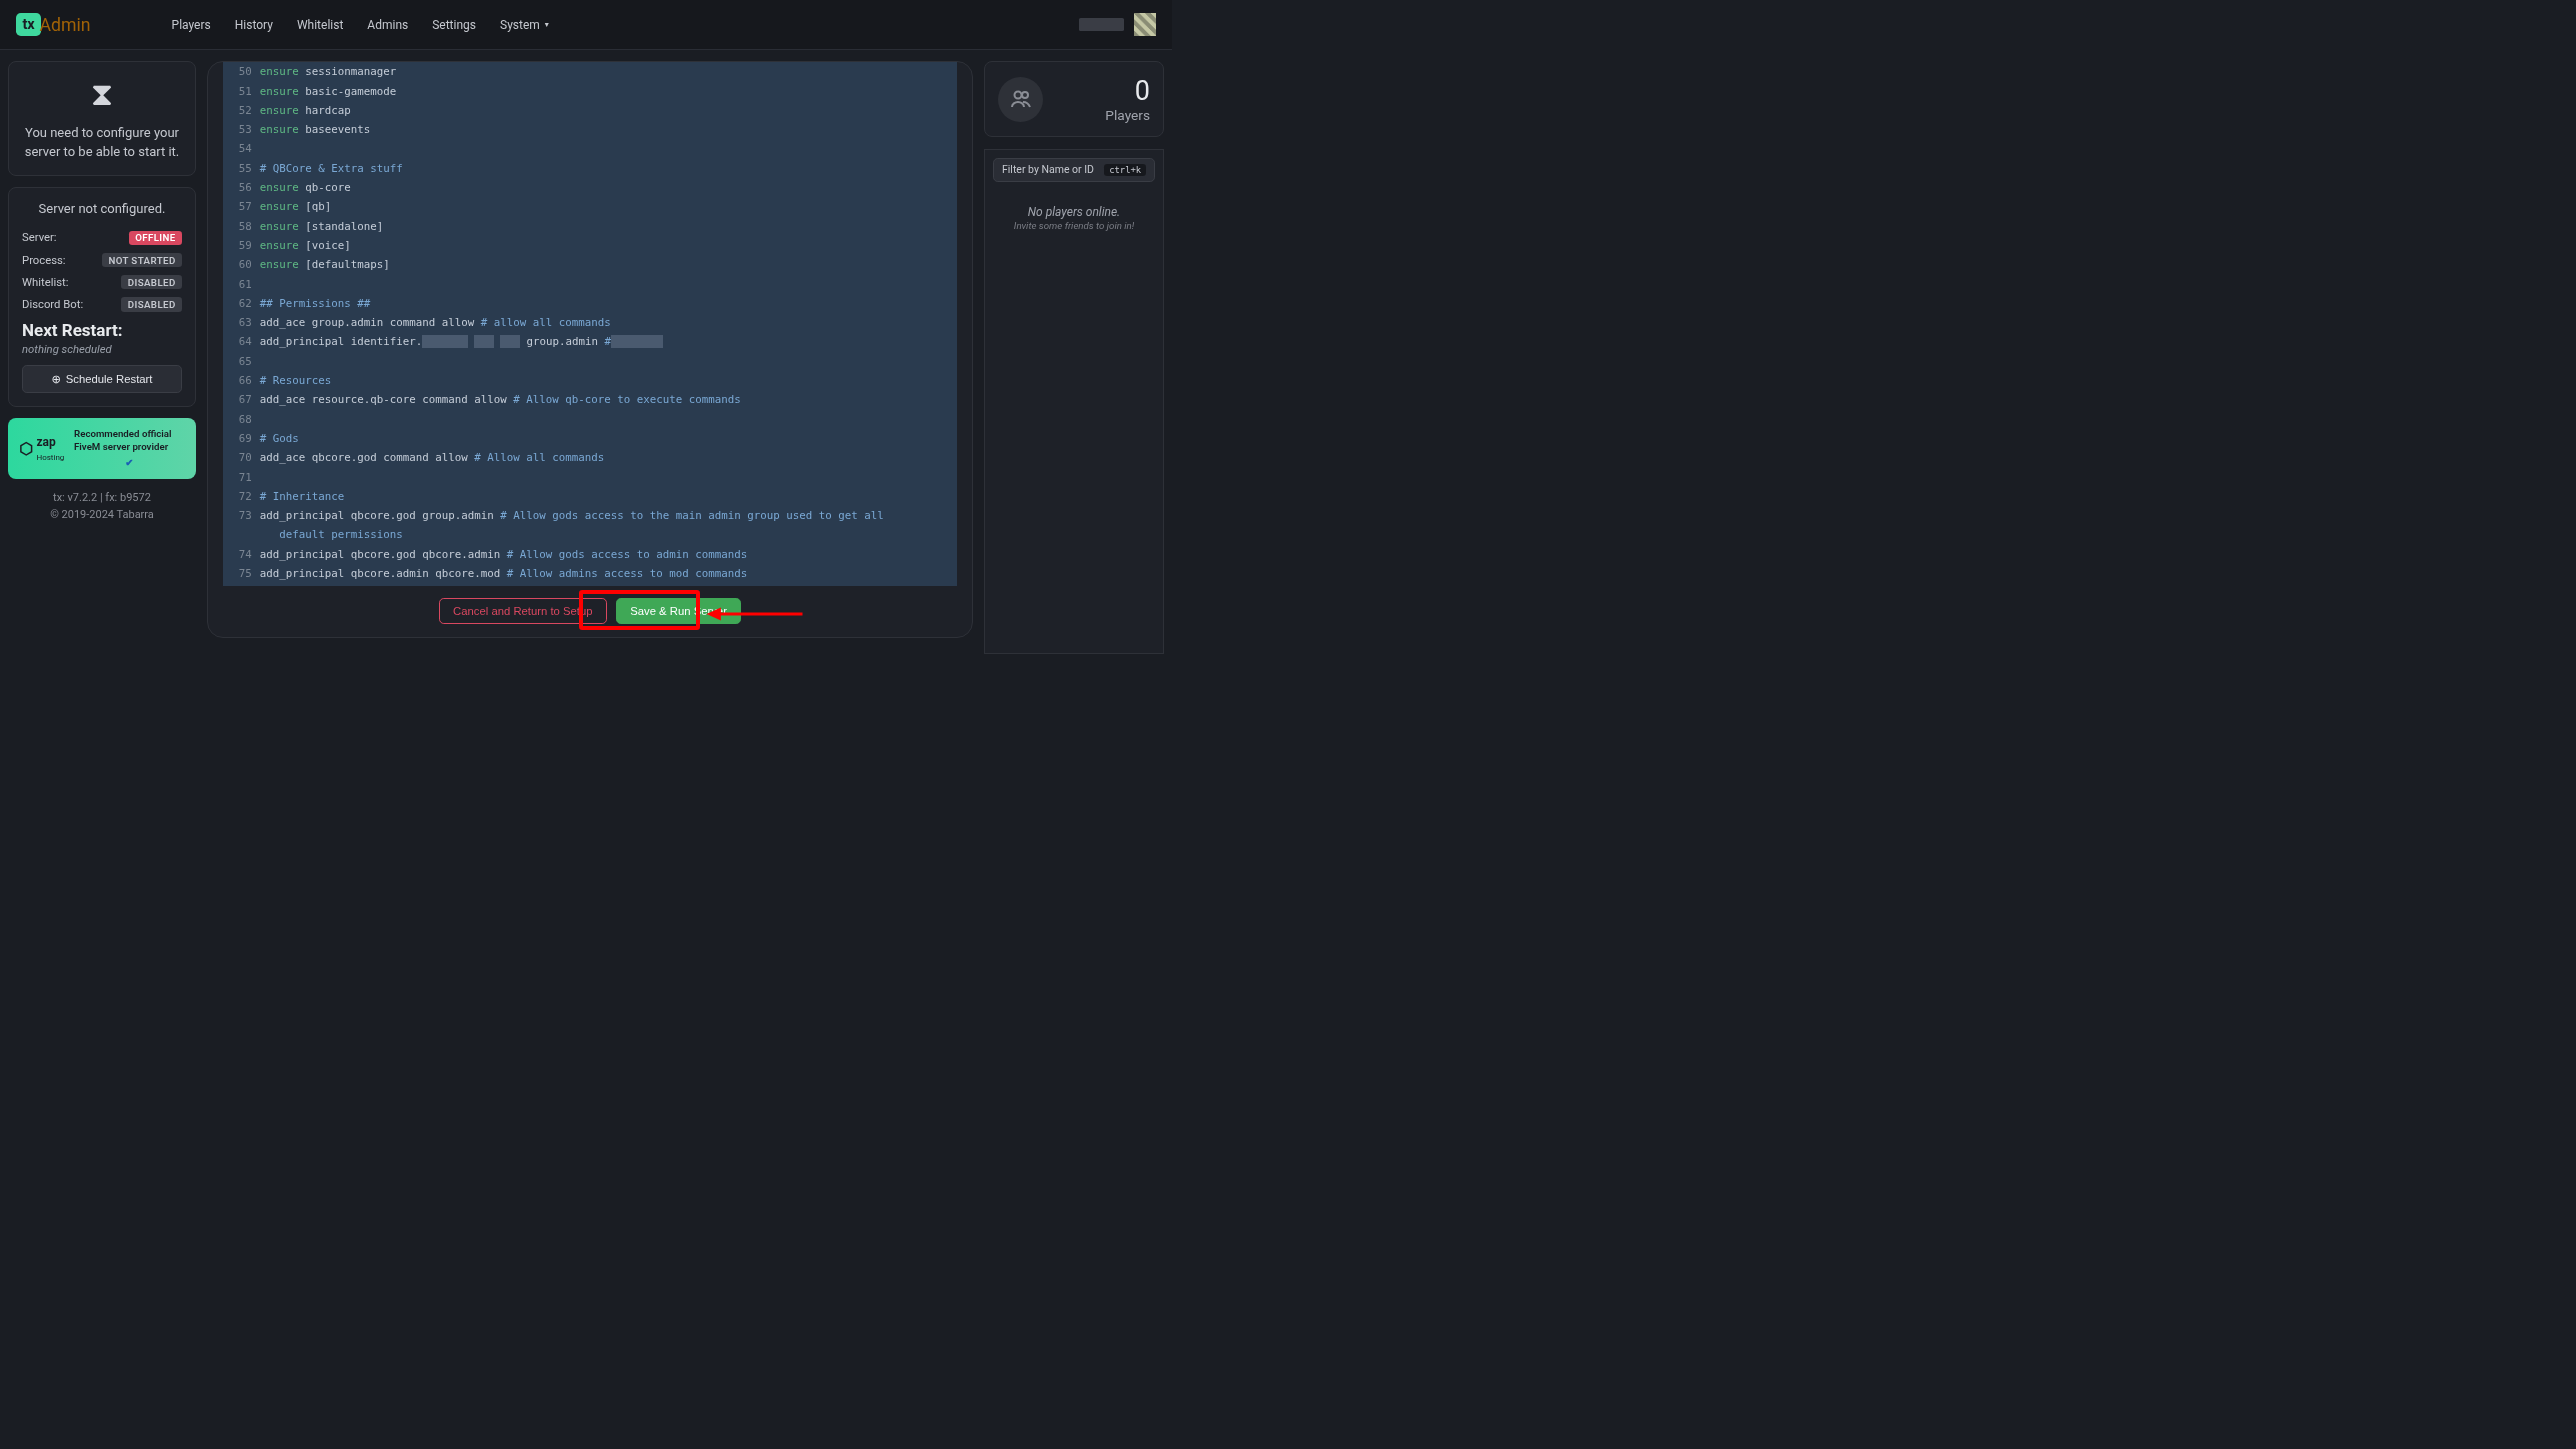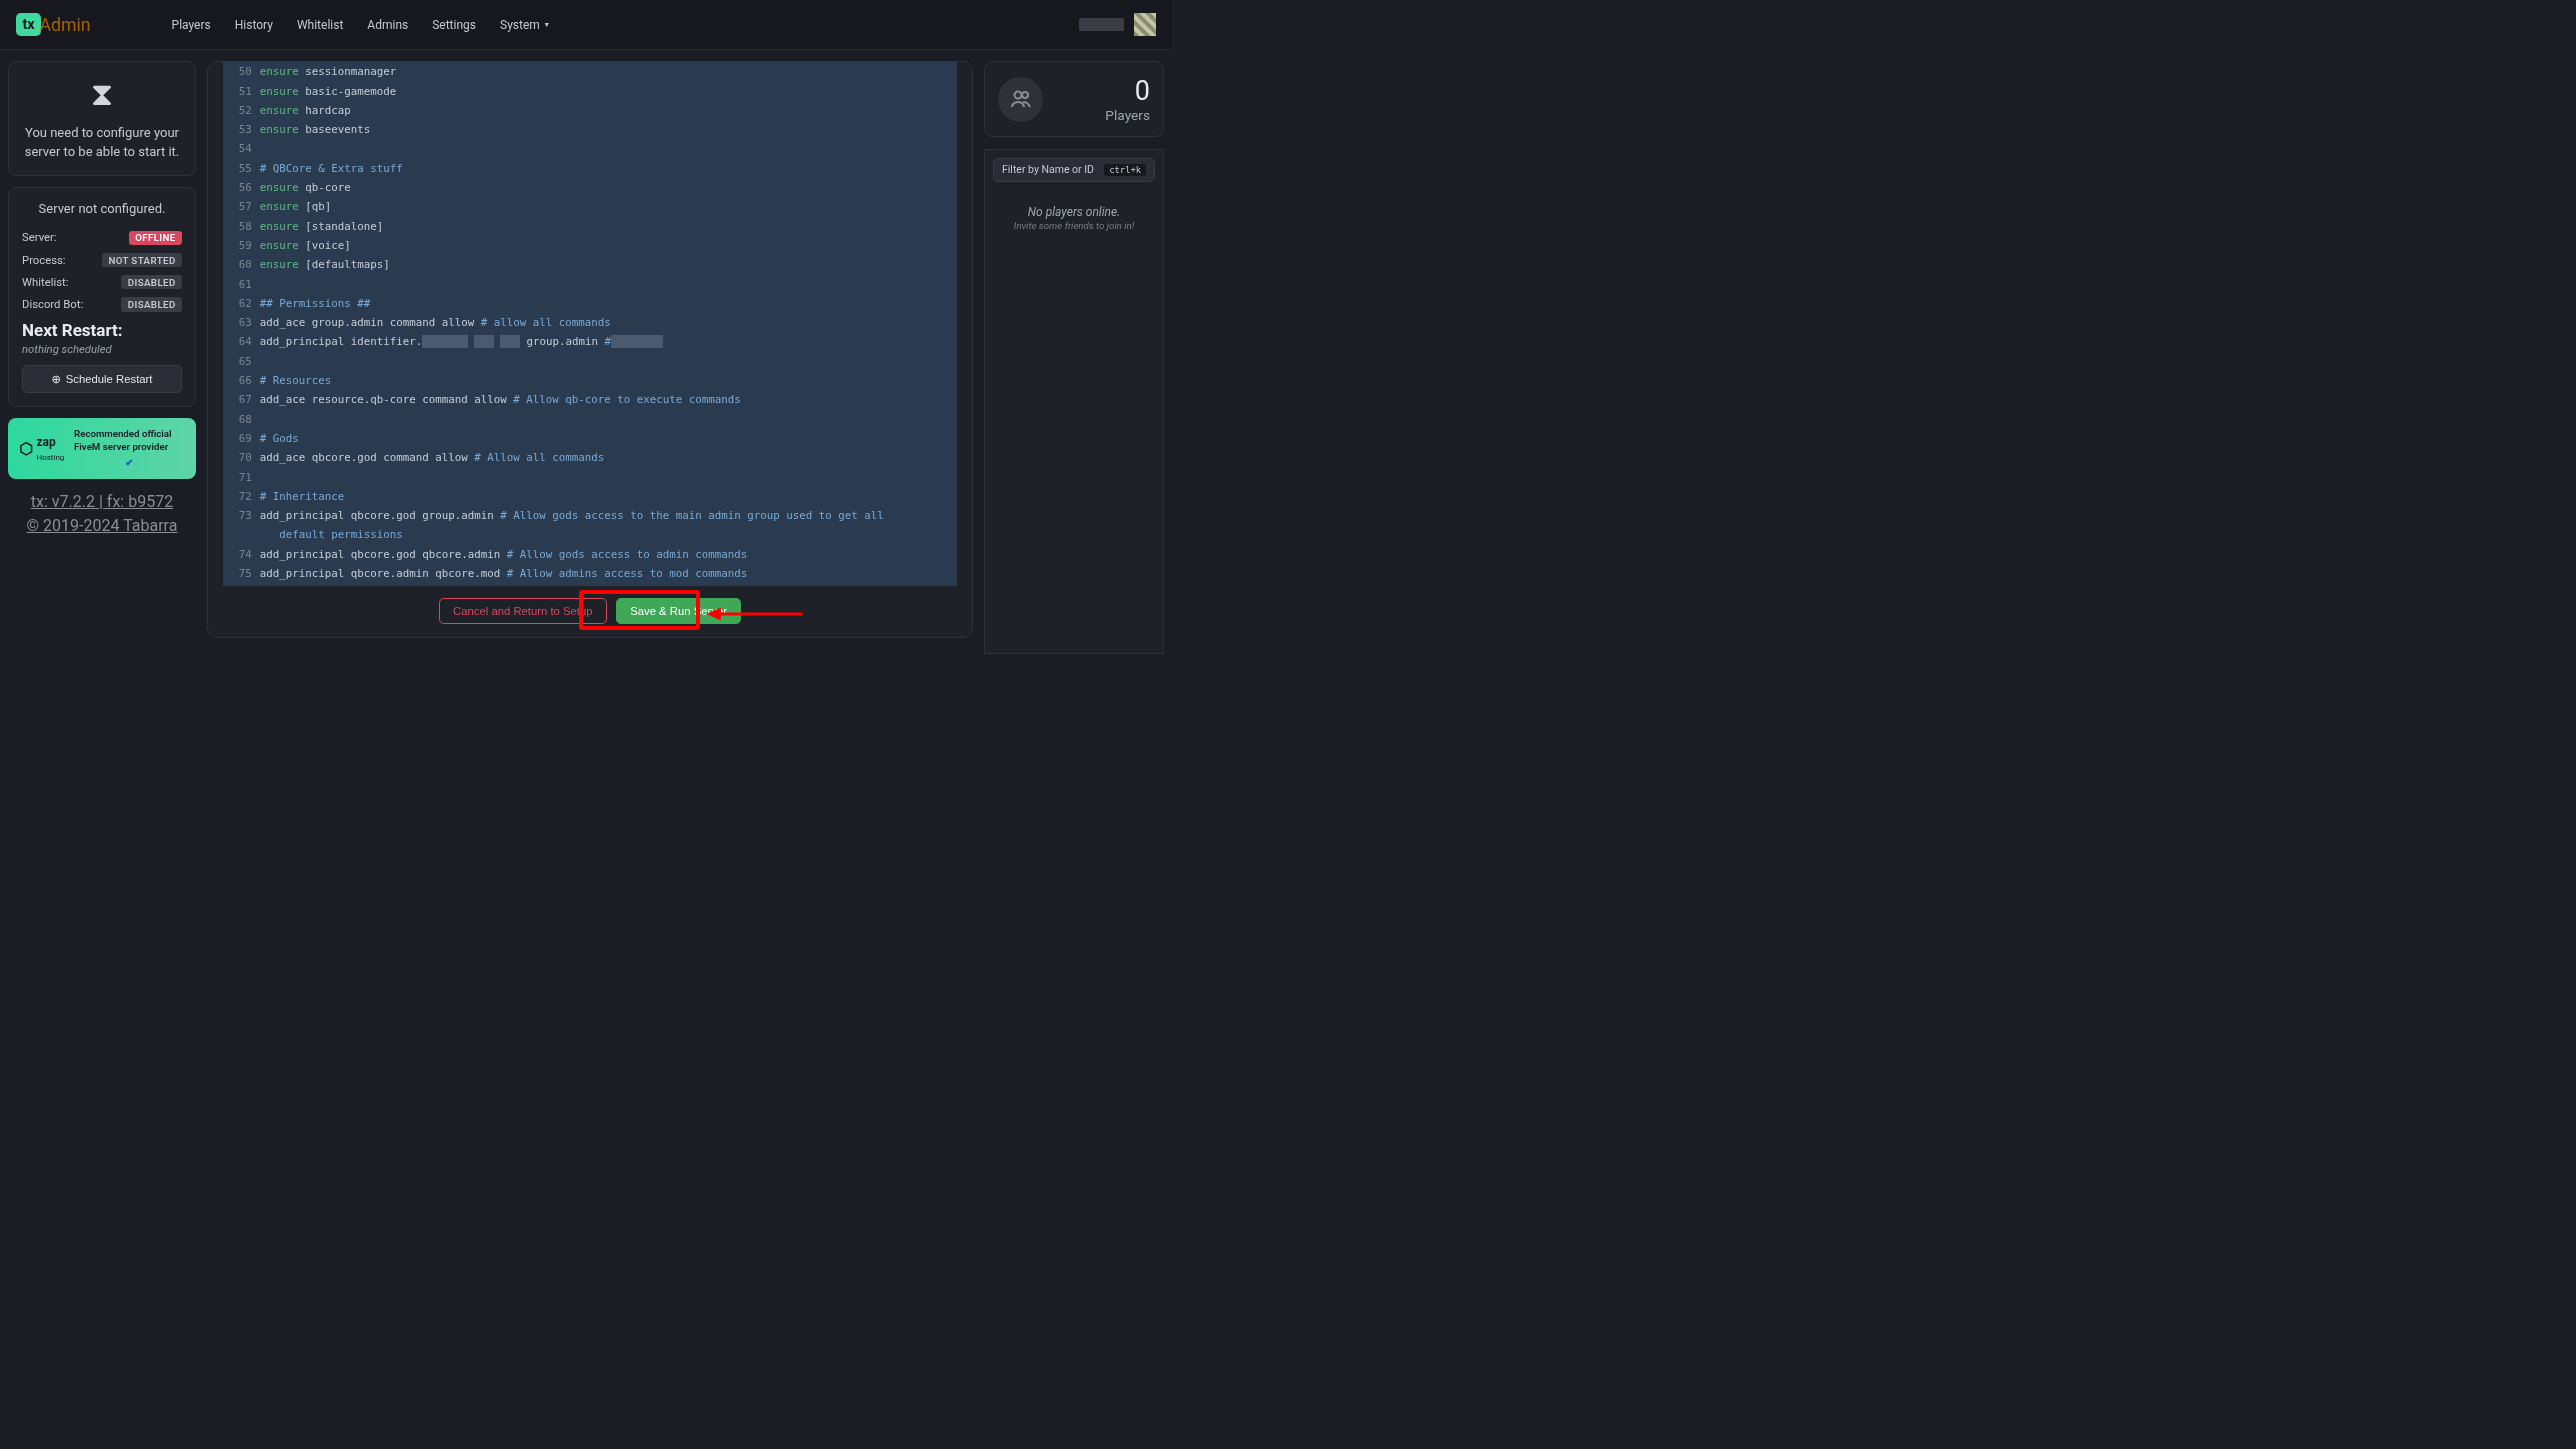--- a/index.html
+++ b/index.html
@@ -167,28 +167,27 @@
   font-weight: 600;
   line-height: 1.3;
   display: flex;
   align-items: center;
   gap: 3.2px;
   flex-direction: column;
 }
 .footer-text {
   text-align: center;
   color: #8a8d95;
-  font-size: 16px;
+  font-size: 11px;
   line-height: 1.5;
-  text-decoration: underline;
 }
 .main-card {
   background: #1e2128;
   border: 0.8px solid #2e3138;
-  border-radius: 10px;
+  border-radius: 16px;
   padding: 0 14.5px 14.5px 14.5px;
   height: 577px;
 }
 .code-editor {
   background: #2a3b4f;
   height: 524px;
   overflow: hidden;
   font-family: "SF Mono", Monaco, Consolas, monospace;
   font-size: 10.8px;
   line-height: 19.3px;

